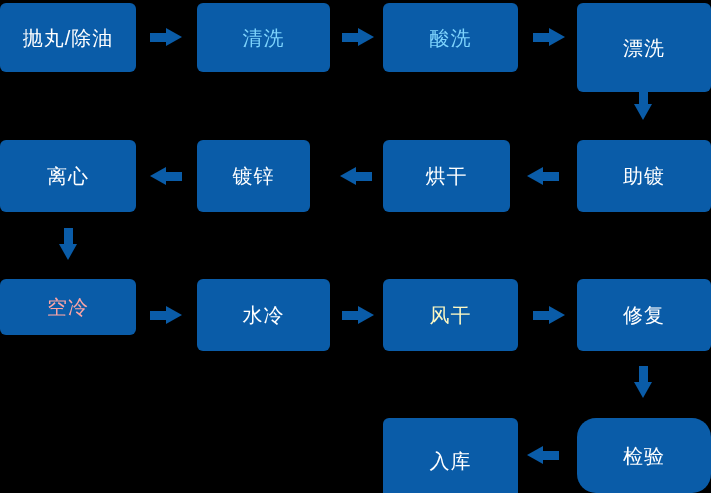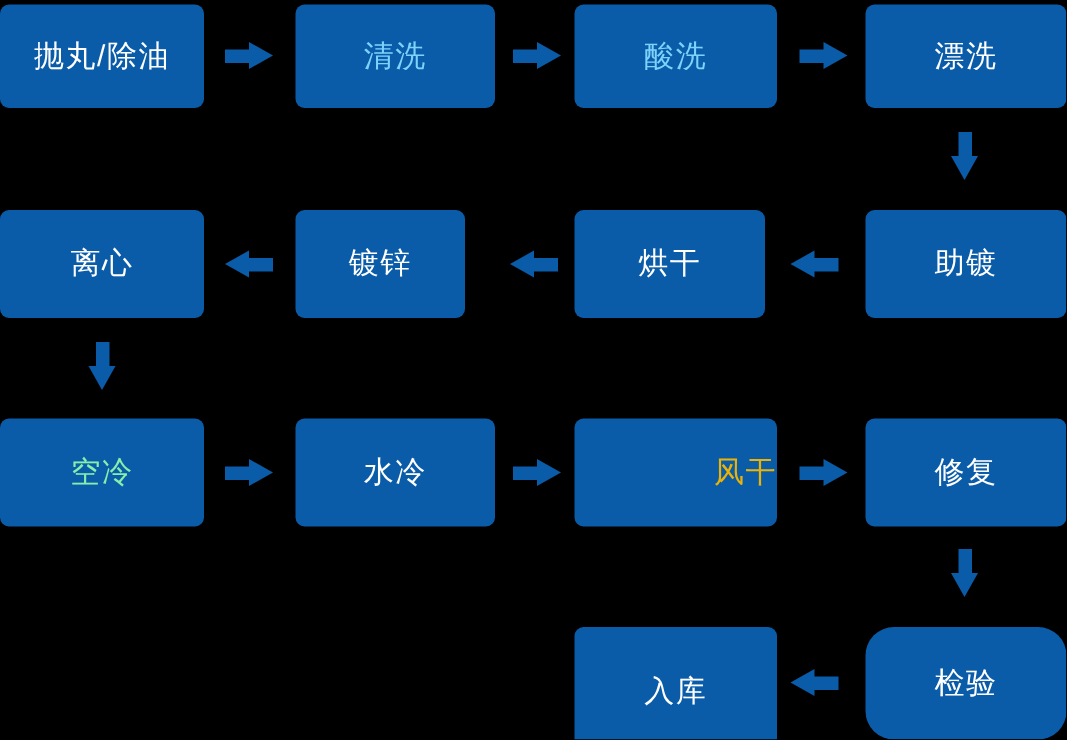--- a/index.html
+++ b/index.html
@@ -81,42 +81,42 @@
 <div id="stage" style="width: 711px; height: 493px; background: rgb(0, 0, 0);">
     <div class="node" style="left: 0px; top: 3px; width: 136px; height: 69px; background: rgb(10, 92, 168); color: rgb(255, 255, 255);">
       <span class="node-label">抛丸/除油</span>
     </div>
     <div class="node" style="left: 197px; top: 3px; width: 133px; height: 69px; background: rgb(10, 92, 168); color: #7dd3fc;">
       <span class="node-label">清洗</span>
     </div>
     <div class="node" style="left: 383px; top: 3px; width: 135px; height: 69px; background: rgb(10, 92, 168); color: #7dd3fc;">
       <span class="node-label">酸洗</span>
     </div>
-    <div class="node" style="left: 577px; top: 3px; width: 134px; height: 69px; background: rgb(10, 92, 168); color: rgb(255, 255, 255);">
+    <div class="node" style="left: 577px; top: 3px; width: 134px; height: 89px; background: rgb(10, 92, 168); color: rgb(255, 255, 255);">
       <span class="node-label">漂洗</span>
     </div>
     <div class="node" style="left: 577px; top: 140px; width: 134px; height: 72px; background: rgb(10, 92, 168); color: rgb(255, 255, 255);">
       <span class="node-label">助镀</span>
     </div>
     <div class="node" style="left: 383px; top: 140px; width: 127px; height: 72px; background: rgb(10, 92, 168); color: rgb(255, 255, 255);">
       <span class="node-label">烘干</span>
     </div>
     <div class="node" style="left: 197px; top: 140px; width: 113px; height: 72px; background: rgb(10, 92, 168); color: rgb(255, 255, 255);">
       <span class="node-label">镀锌</span>
     </div>
     <div class="node" style="left: 0px; top: 140px; width: 136px; height: 72px; background: rgb(10, 92, 168); color: rgb(255, 255, 255);">
       <span class="node-label">离心</span>
     </div>
-    <div class="node" style="left: 0px; top: 279px; width: 136px; height: 72px; background: rgb(10, 92, 168); color: #86efac;">
+    <div class="node" style="left: 0px; top: 279px; width: 136px; height: 56px; background: rgb(10, 92, 168); color: #fca5a5;">
       <span class="node-label">空冷</span>
     </div>
     <div class="node" style="left: 197px; top: 279px; width: 133px; height: 72px; background: rgb(10, 92, 168); color: rgb(255, 255, 255);">
       <span class="node-label">水冷</span>
     </div>
-    <div class="node" style="left: 383px; top: 279px; width: 135px; height: 72px; background: rgb(10, 92, 168); color: #eab308; justify-content: flex-end;">
+    <div class="node" style="left: 383px; top: 279px; width: 135px; height: 72px; background: rgb(10, 92, 168); color: #fef9c3;">
       <span class="node-label">风干</span>
     </div>
     <div class="node" style="left: 577px; top: 279px; width: 134px; height: 72px; background: rgb(10, 92, 168); color: rgb(255, 255, 255);">
       <span class="node-label">修复</span>
     </div>
     <div class="node" style="left: 577px; top: 418px; width: 134px; height: 75px; background: rgb(10, 92, 168); color: rgb(255, 255, 255); border-radius: 19px;">
       <span class="node-label">检验</span>
     </div>
     <div class="node" style="left: 383px; top: 418px; width: 135px; height: 86px; background: rgb(10, 92, 168); color: rgb(255, 255, 255);">
       <span class="node-label">入库</span>

